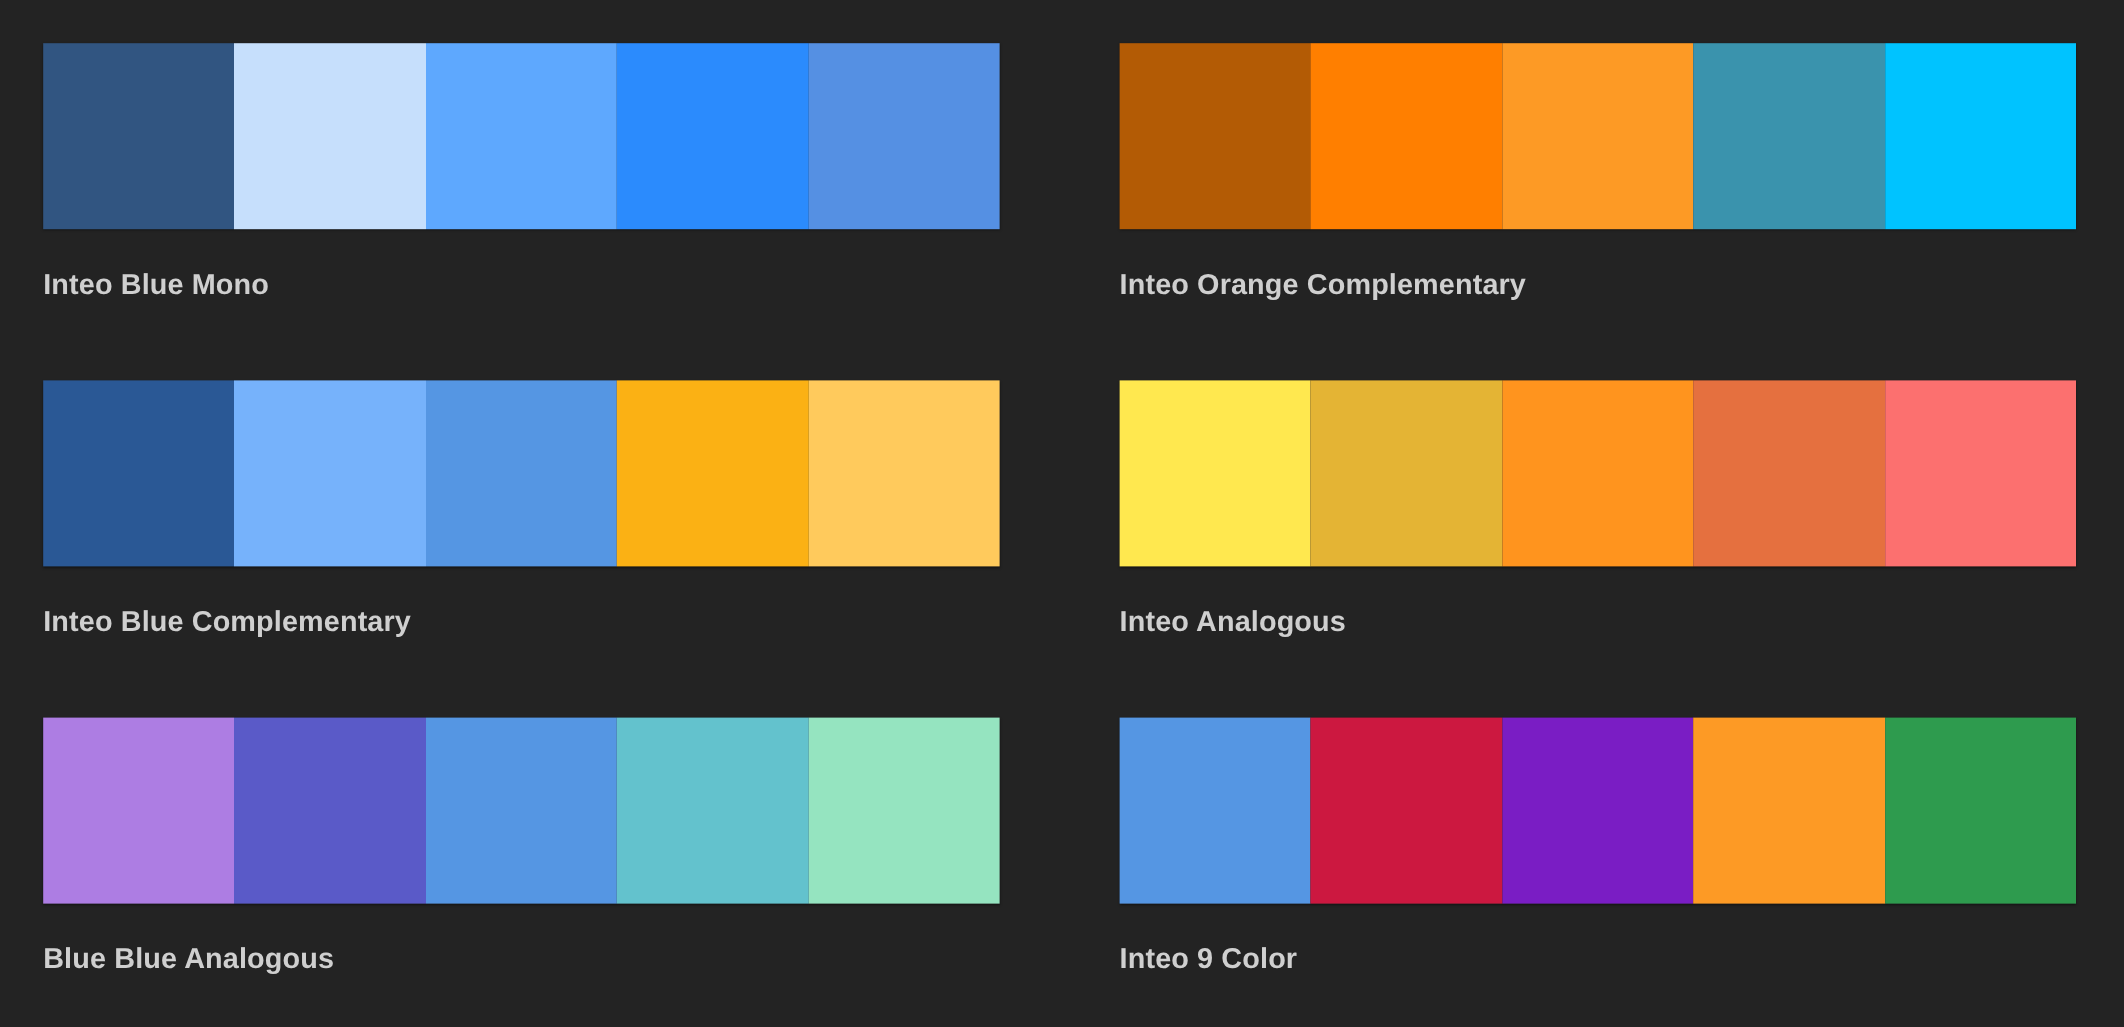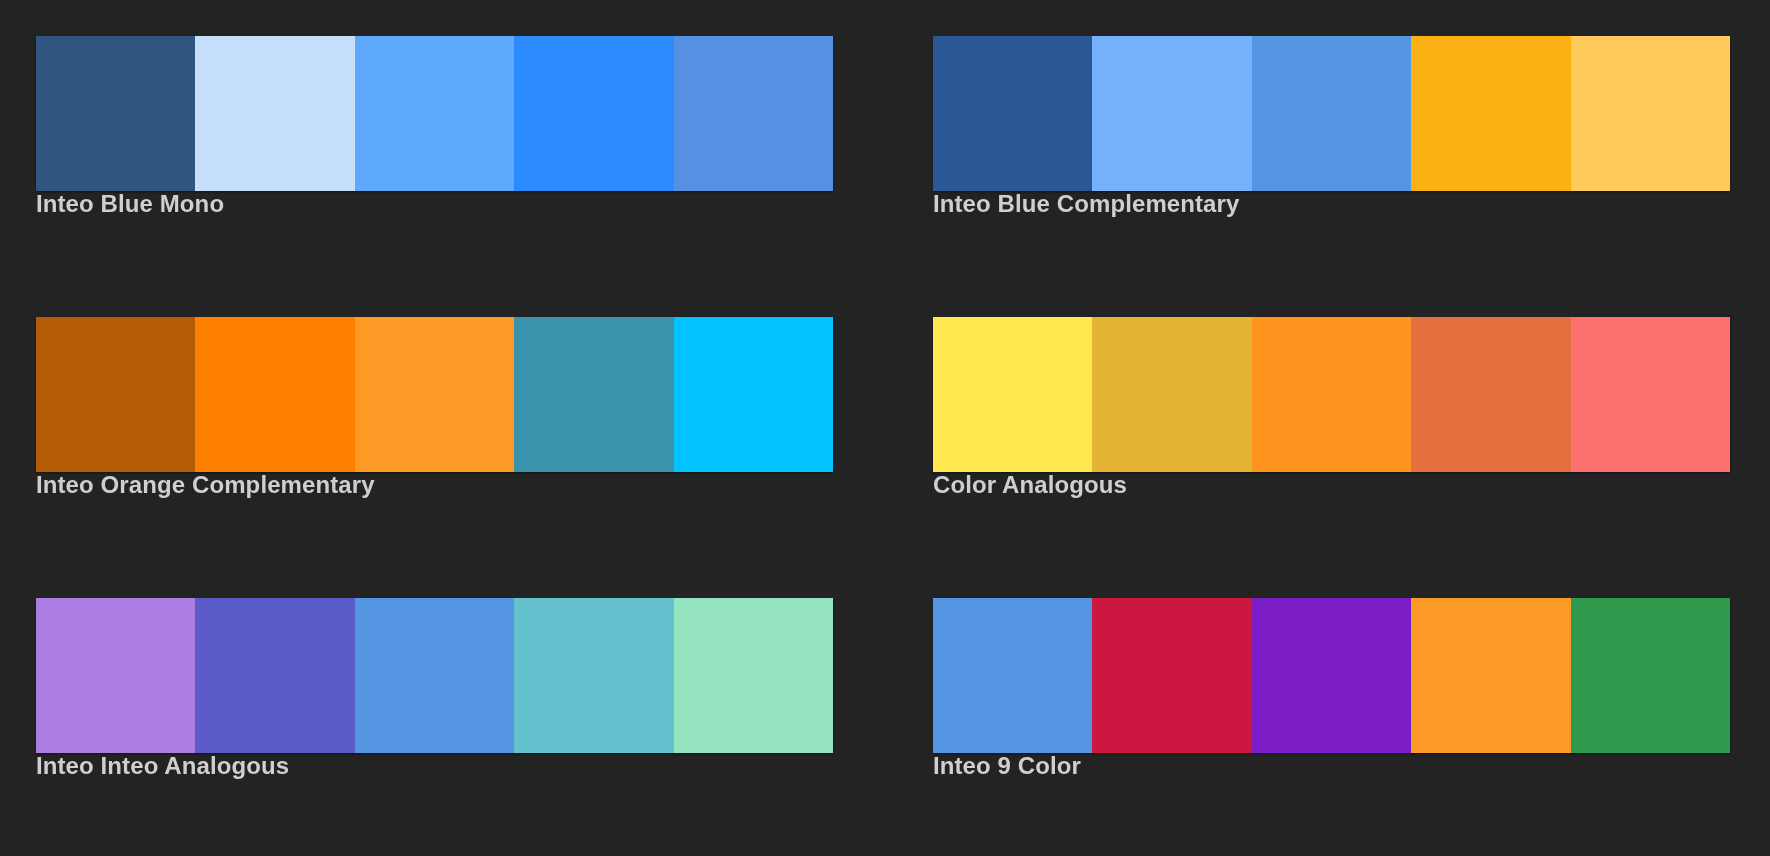--- a/index.html
+++ b/index.html
@@ -32,20 +32,21 @@
     display: flex;
     width: 797px;
     height: 155px;
     box-shadow: 0 1px 2px rgba(0,0,0,0.45);
   }
   .swatch {
     flex: 1 1 0;
     height: 100%;
   }
   .palette-label {
+    margin-top: 34px;
     color: #cfcfcf;
     font-size: 24px;
     font-weight: bold;
     letter-spacing: 0.1px;
     line-height: 1.1;
     white-space: nowrap;
   }
 </style>
 </head>
 <body style="background: rgb(35, 35, 35);">
@@ -56,57 +57,57 @@
         <div class="swatch" style="background-color: rgb(49, 85, 129);"></div>
         <div class="swatch" style="background-color: rgb(198, 223, 252);"></div>
         <div class="swatch" style="background-color: rgb(94, 168, 254);"></div>
         <div class="swatch" style="background-color: rgb(43, 139, 253);"></div>
         <div class="swatch" style="background-color: rgb(85, 144, 227);"></div>
       </div>
       <div class="palette-label" style="color: rgb(207, 207, 207);">Inteo Blue Mono</div>
     </div>
     <div class="palette-card">
       <div class="swatch-row">
+        <div class="swatch" style="background-color: rgb(179, 91, 5);"></div>
+        <div class="swatch" style="background-color: rgb(255, 127, 0);"></div>
+        <div class="swatch" style="background-color: rgb(253, 154, 37);"></div>
+        <div class="swatch" style="background-color: rgb(58, 147, 173);"></div>
+        <div class="swatch" style="background-color: rgb(0, 195, 255);"></div>
+      </div>
+      <div class="palette-label" style="color: rgb(207, 207, 207);">Inteo Orange Complementary</div>
+    </div>
+    <div class="palette-card">
+      <div class="swatch-row">
         <div class="swatch" style="background-color: rgb(42, 88, 149);"></div>
         <div class="swatch" style="background-color: rgb(118, 178, 251);"></div>
         <div class="swatch" style="background-color: rgb(85, 150, 227);"></div>
         <div class="swatch" style="background-color: rgb(251, 177, 20);"></div>
         <div class="swatch" style="background-color: rgb(255, 202, 92);"></div>
       </div>
       <div class="palette-label" style="color: rgb(207, 207, 207);">Inteo Blue Complementary</div>
     </div>
     <div class="palette-card">
       <div class="swatch-row">
-        <div class="swatch" style="background-color: rgb(179, 91, 5);"></div>
-        <div class="swatch" style="background-color: rgb(255, 127, 0);"></div>
-        <div class="swatch" style="background-color: rgb(253, 154, 37);"></div>
-        <div class="swatch" style="background-color: rgb(58, 147, 173);"></div>
-        <div class="swatch" style="background-color: rgb(0, 195, 255);"></div>
-      </div>
-      <div class="palette-label" style="color: rgb(207, 207, 207);">Inteo Orange Complementary</div>
-    </div>
-    <div class="palette-card">
-      <div class="swatch-row">
         <div class="swatch" style="background-color: rgb(255, 232, 79);"></div>
         <div class="swatch" style="background-color: rgb(228, 180, 52);"></div>
         <div class="swatch" style="background-color: rgb(255, 148, 30);"></div>
         <div class="swatch" style="background-color: rgb(229, 112, 63);"></div>
         <div class="swatch" style="background-color: rgb(252, 112, 111);"></div>
       </div>
-      <div class="palette-label" style="color: rgb(207, 207, 207);">Color Analogous</div>
+      <div class="palette-label" style="color: rgb(207, 207, 207);">Inteo Analogous</div>
     </div>
     <div class="palette-card">
       <div class="swatch-row">
         <div class="swatch" style="background-color: rgb(173, 125, 227);"></div>
         <div class="swatch" style="background-color: rgb(90, 90, 200);"></div>
         <div class="swatch" style="background-color: rgb(85, 150, 227);"></div>
         <div class="swatch" style="background-color: rgb(99, 194, 205);"></div>
         <div class="swatch" style="background-color: rgb(149, 228, 192);"></div>
       </div>
-      <div class="palette-label" style="color: rgb(207, 207, 207);">Inteo Inteo Analogous</div>
+      <div class="palette-label" style="color: rgb(207, 207, 207);">Blue Blue Analogous</div>
     </div>
     <div class="palette-card">
       <div class="swatch-row">
         <div class="swatch" style="background-color: rgb(85, 150, 227);"></div>
         <div class="swatch" style="background-color: rgb(204, 24, 64);"></div>
         <div class="swatch" style="background-color: rgb(122, 29, 196);"></div>
         <div class="swatch" style="background-color: rgb(253, 154, 37);"></div>
         <div class="swatch" style="background-color: rgb(46, 155, 78);"></div>
       </div>
       <div class="palette-label" style="color: rgb(207, 207, 207);">Inteo 9 Color</div>

